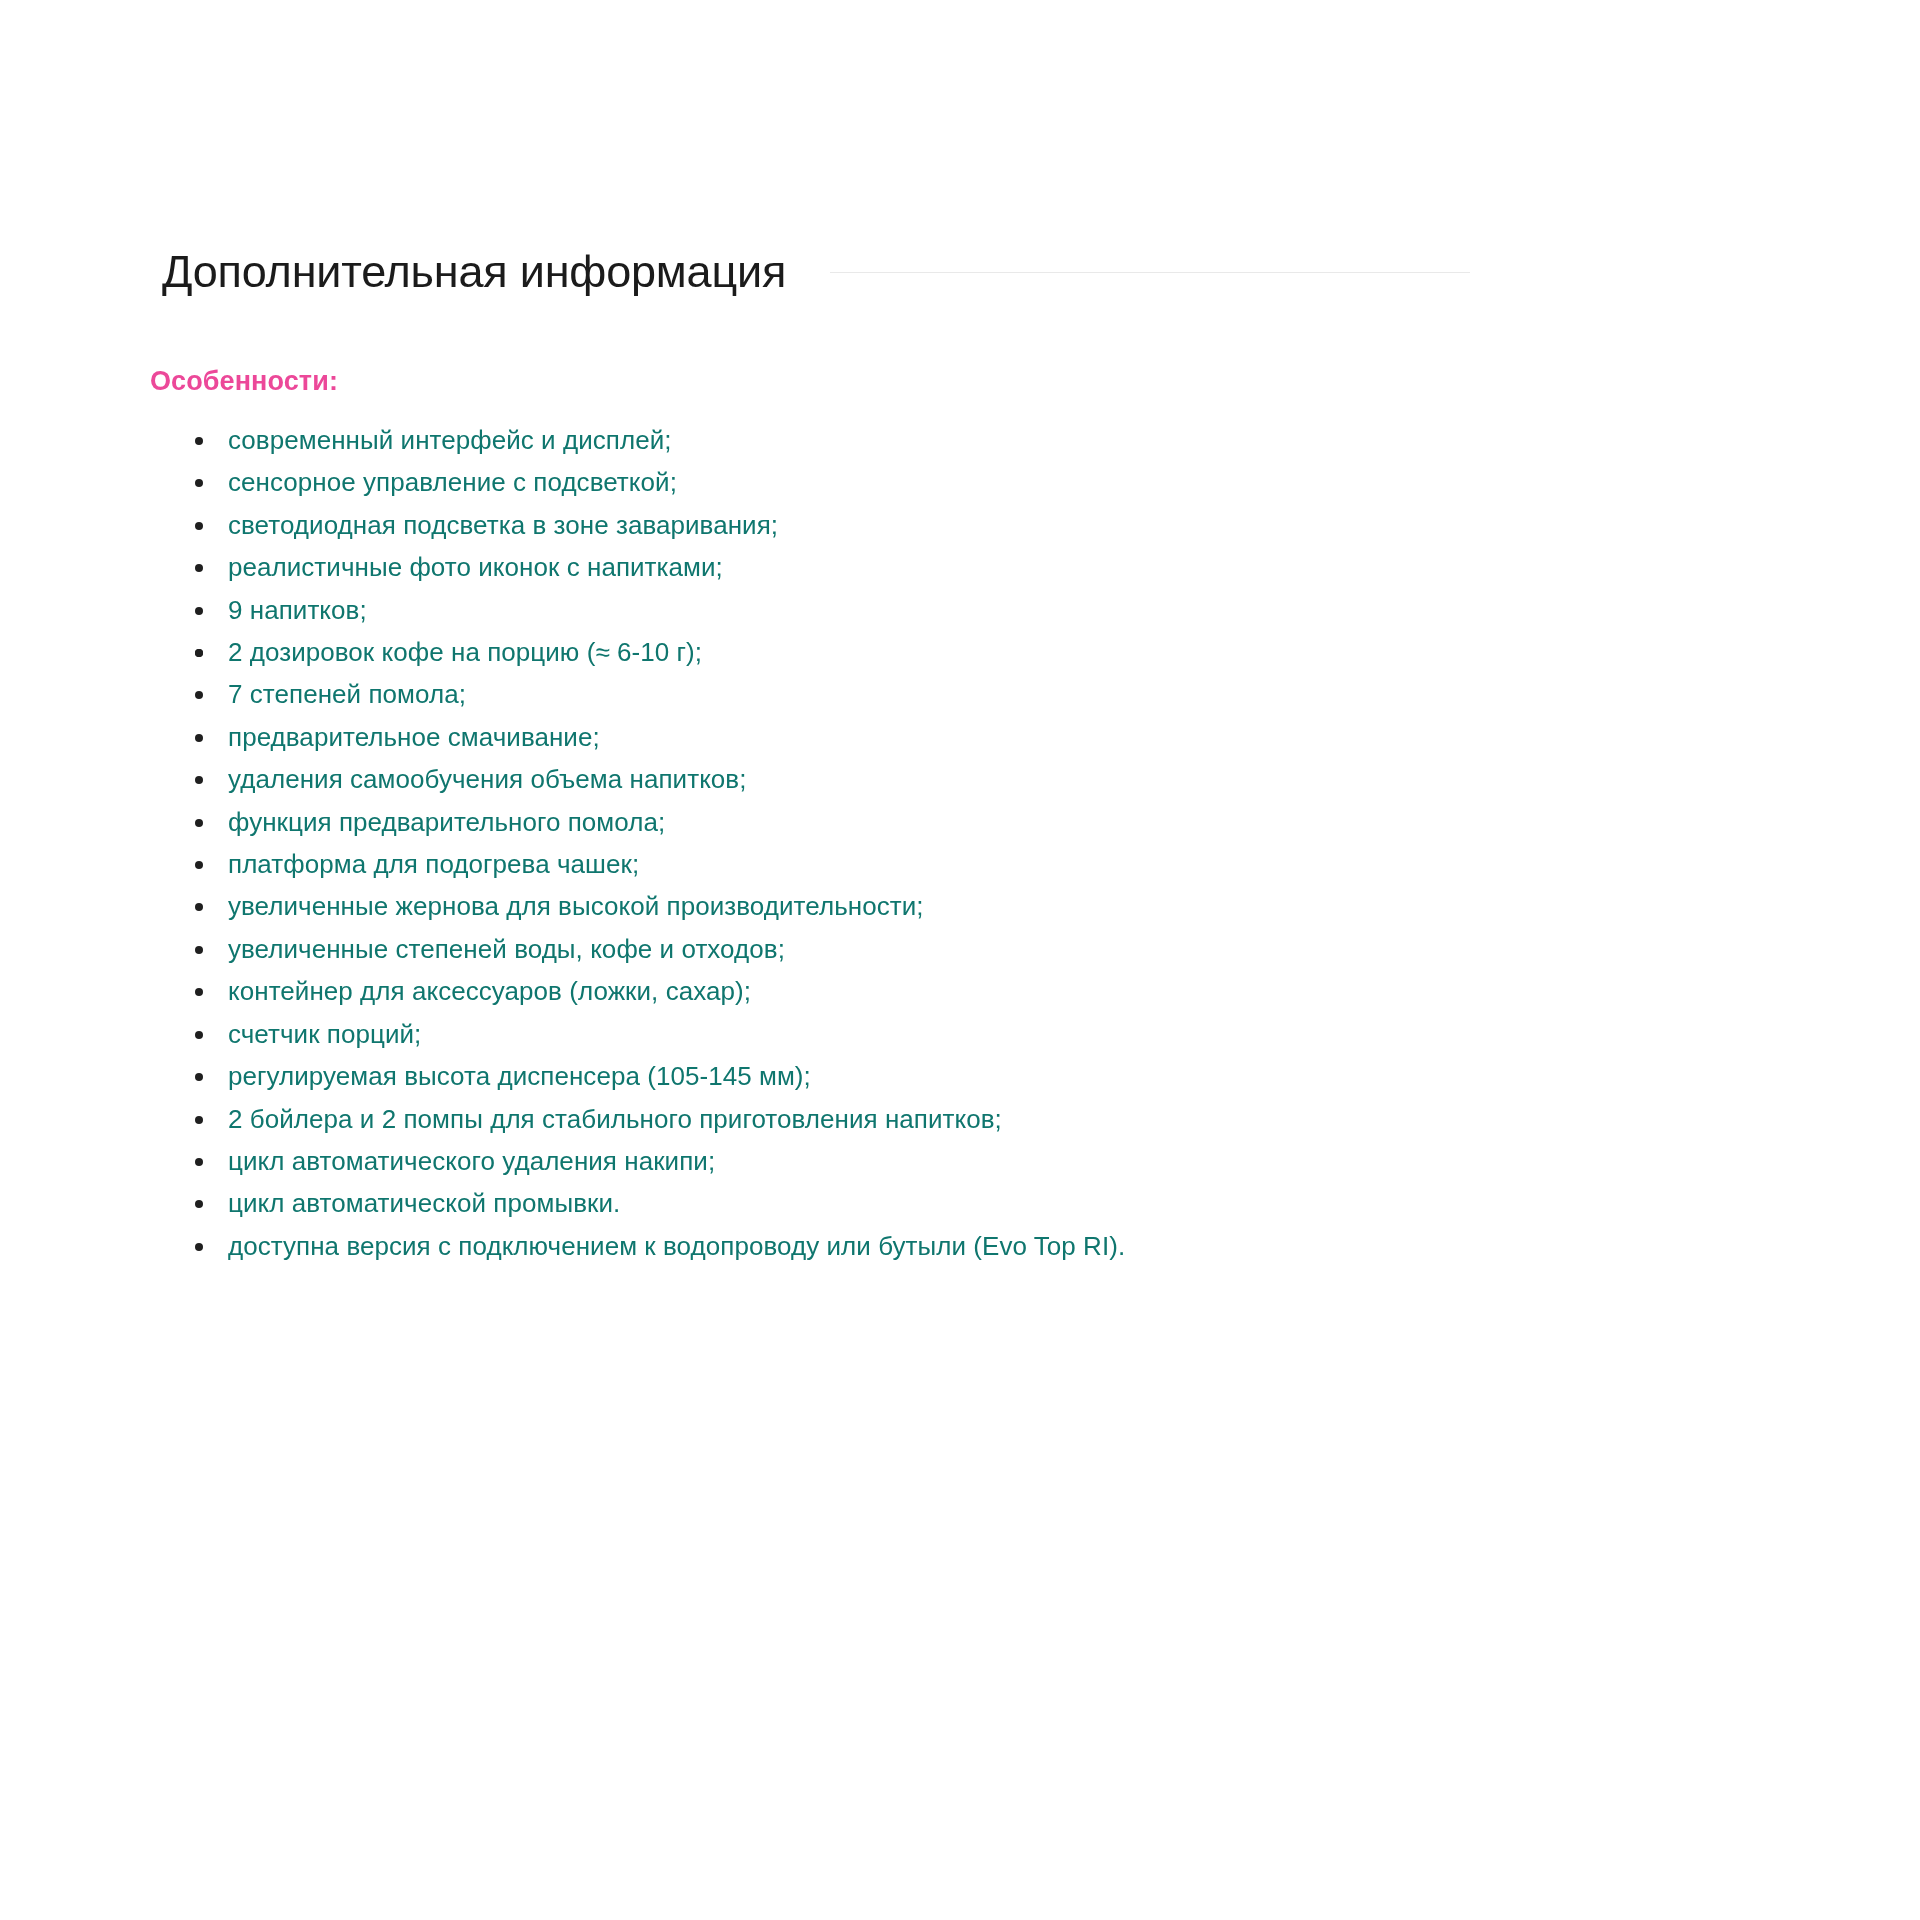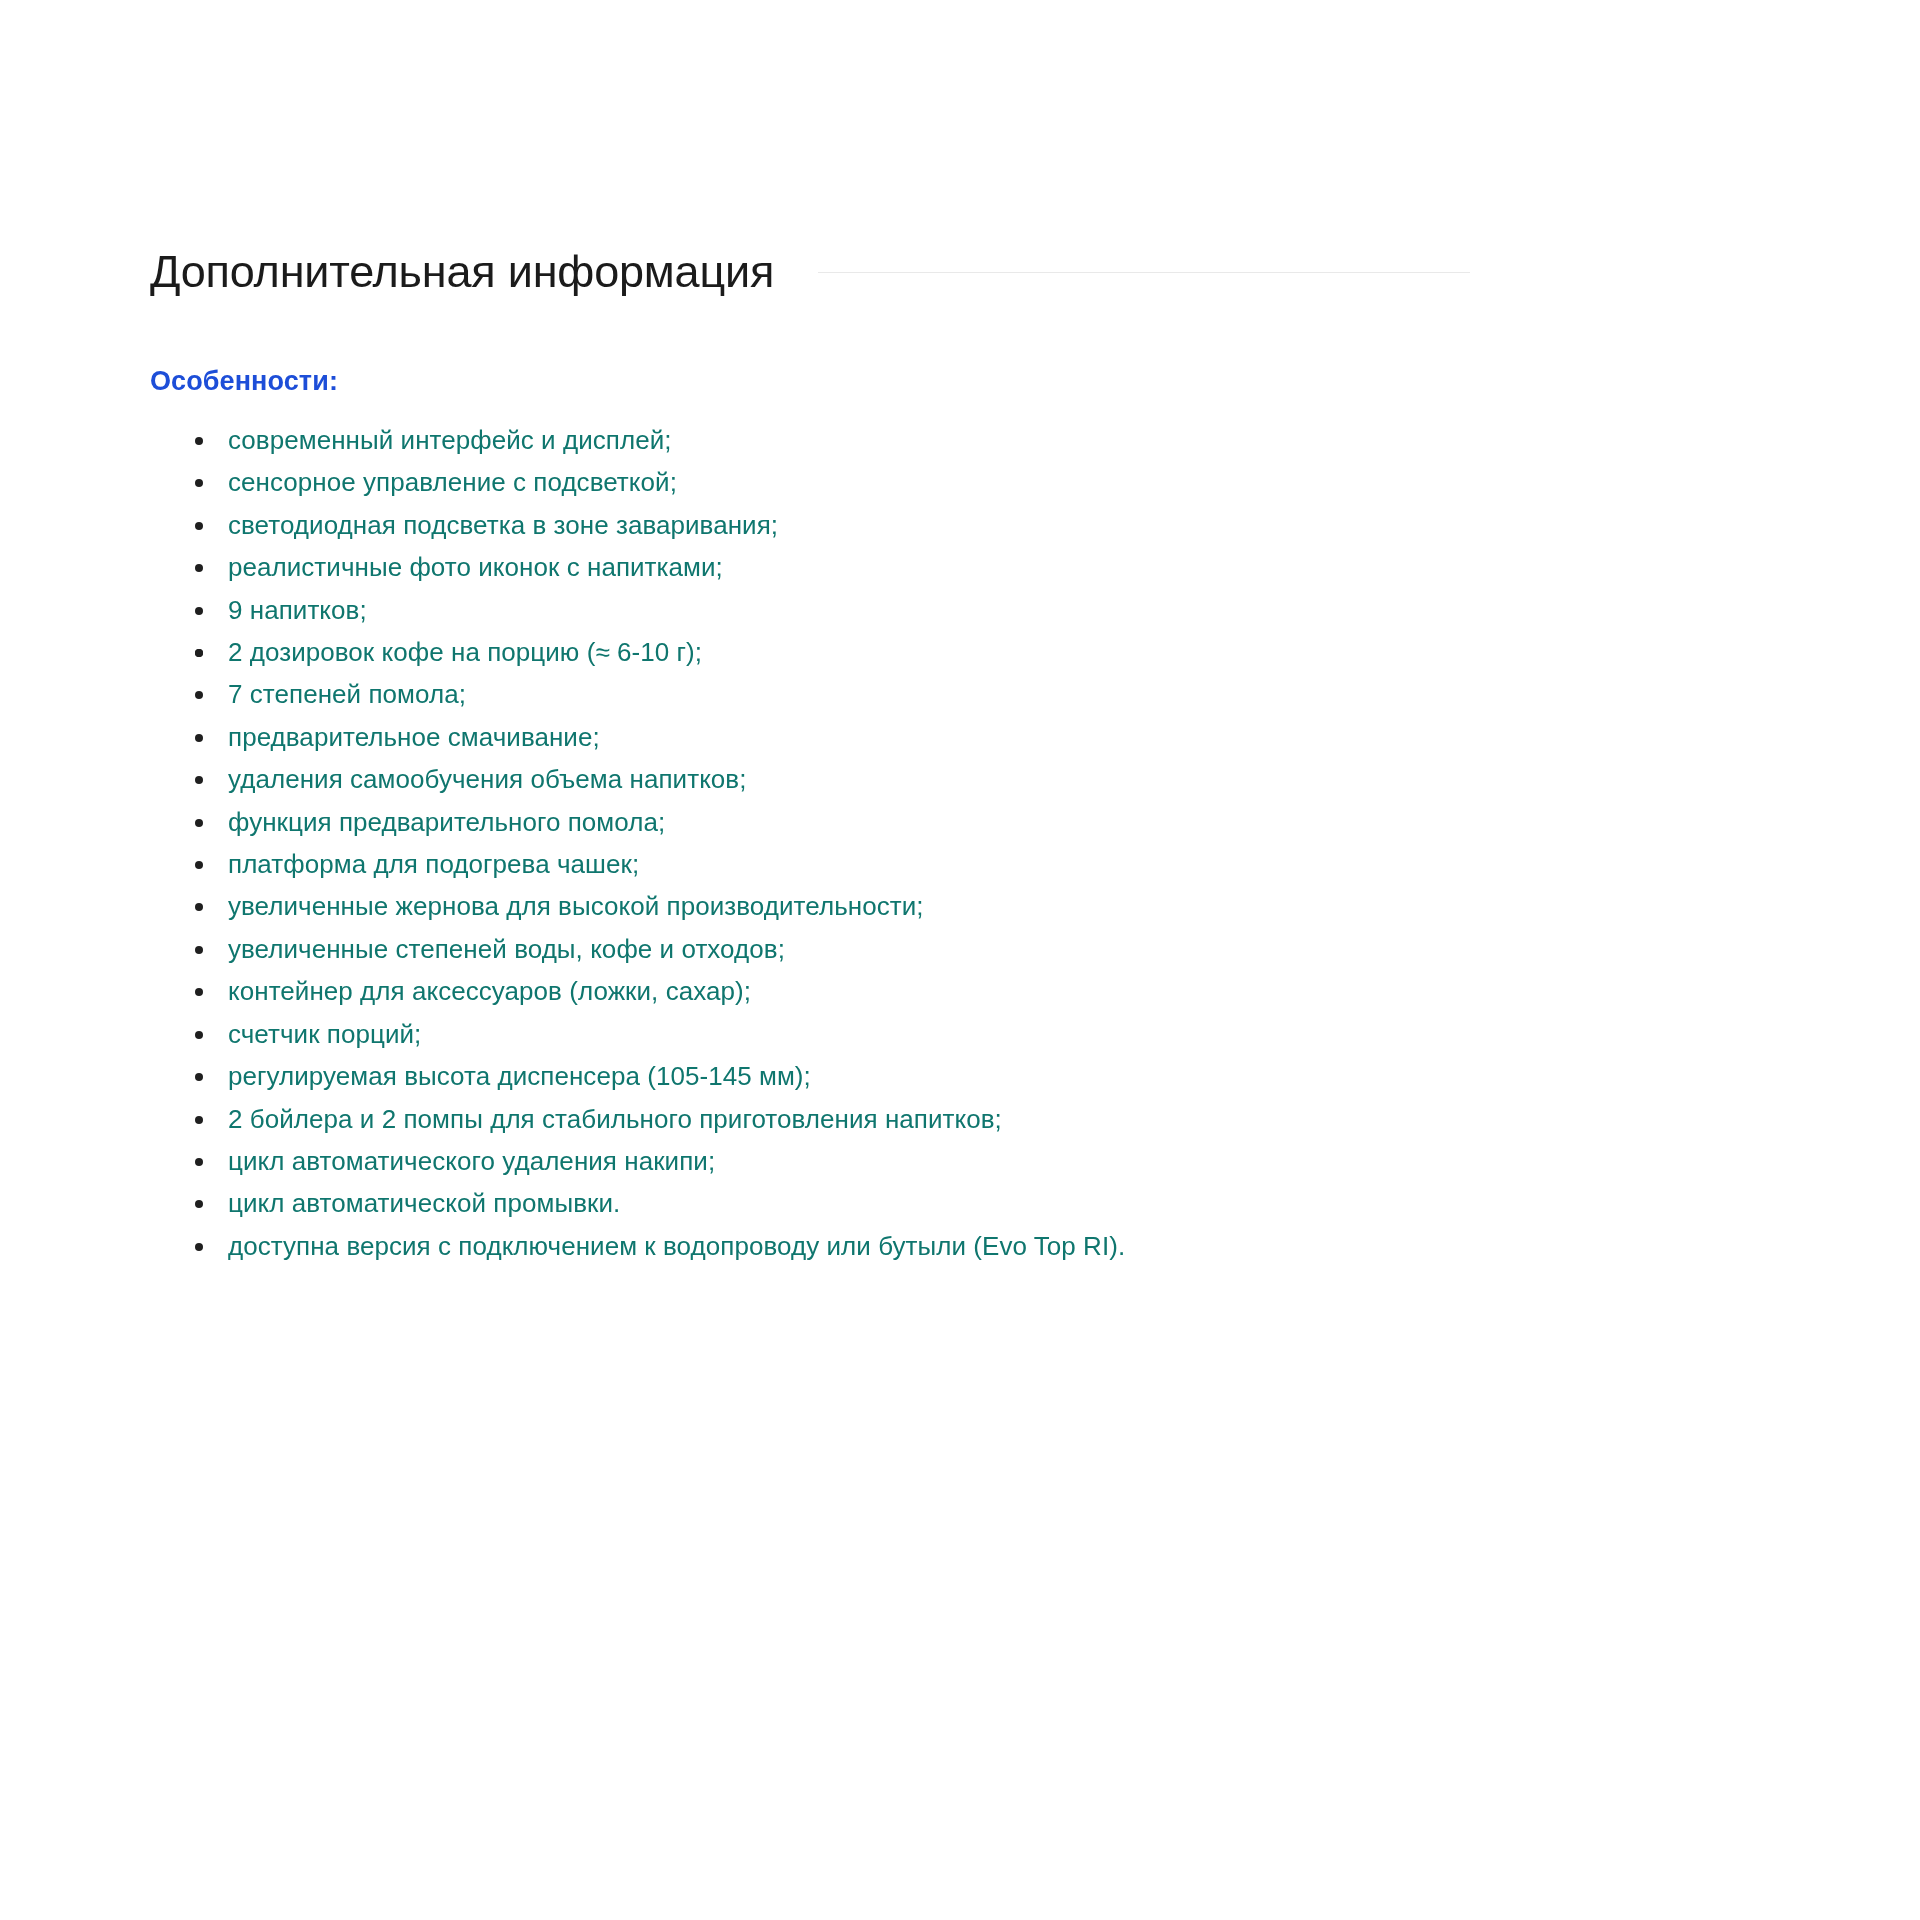--- a/index.html
+++ b/index.html
@@ -30,21 +30,21 @@
     left: 150px;
     top: 236px;
     width: 1640px;
   }
 
   
   .section-head {
     display: flex;
     align-items: center;
     gap: 44px;
-    margin: 0 0 0 0;
+    margin: 0 0 0 12px;
     height: 72px;
   }
   .section-title {
     font-size: 45px;
     font-weight: 400;
     line-height: 1.1;
     letter-spacing: -0.2px;
     color: #1b1b1b;
     white-space: nowrap;
   }
@@ -52,21 +52,21 @@
     flex: 1 1 auto;
     height: 1px;
     background: #e9e9e9;
     margin-right: 320px;
   }
 
   
   .subhead {
     font-size: 27px;
     font-weight: 700;
-    color: #1d4ed8;
+    color: #ec4899;
     margin-top: 58px;
     margin-bottom: 0;
     letter-spacing: 0.1px;
   }
 
   
   .feature-list {
     list-style: none;
     margin: 22px 0 0 0;
     padding: 0;

